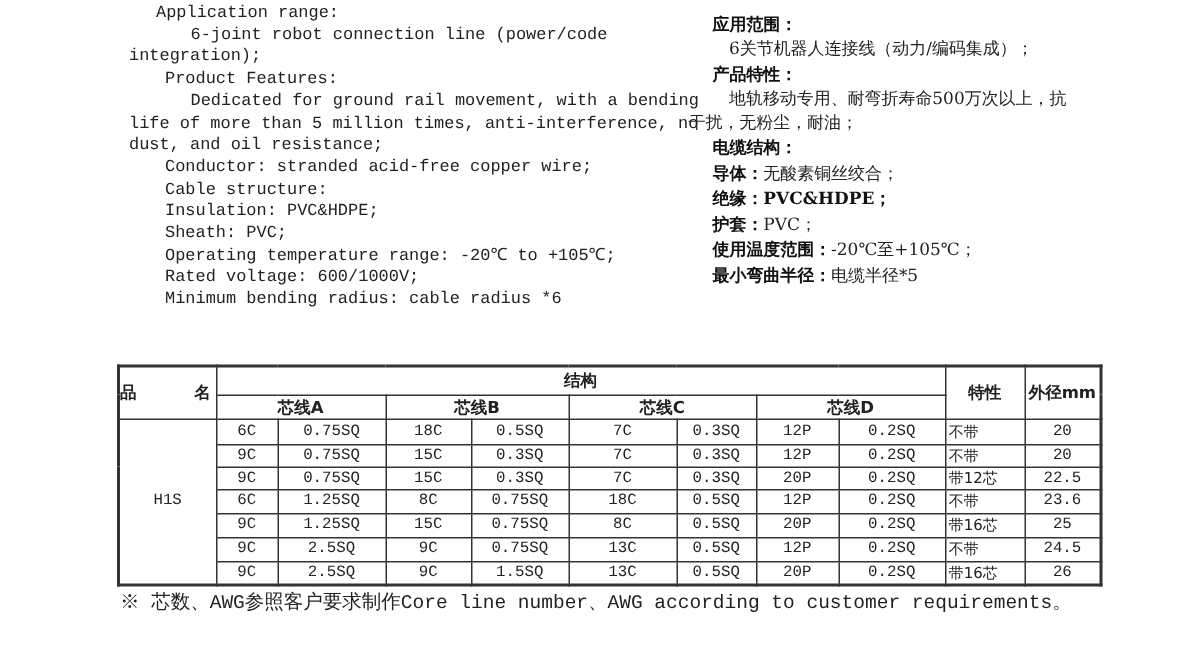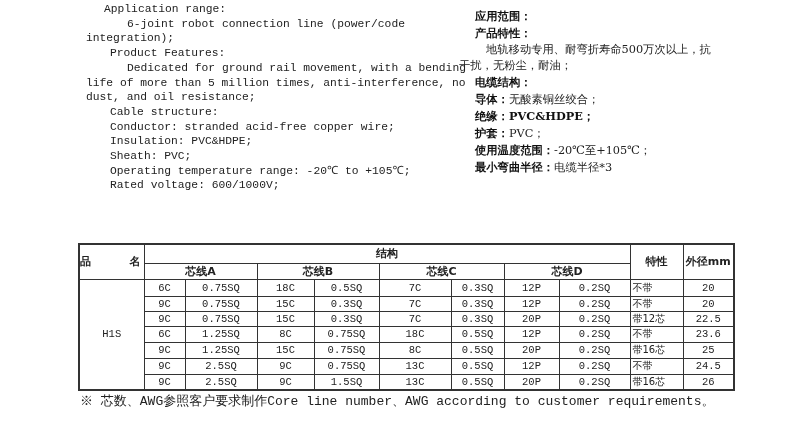--- a/index.html
+++ b/index.html
@@ -32,39 +32,41 @@
 <body>
 
 <div class="en-block mono">
   <div class="i1">Application range:</div>
   <div class="i2">6-joint robot connection line (power/code</div>
   <div>integration);</div>
   <div class="i3">Product Features:</div>
   <div class="i2">Dedicated for ground rail movement, with a bending</div>
   <div>life of more than 5 million times, anti-interference, no</div>
   <div>dust, and oil resistance;</div>
+  <div class="i3">Conductor: stranded acid-free copper wire;</div>
   <div class="i3">Cable structure:</div>
-  <div class="i3">Conductor: stranded acid-free copper wire;</div>
   <div class="i3">Insulation: PVC&amp;HDPE;</div>
   <div class="i3">Sheath: PVC;</div>
   <div class="i3">Operating temperature range: -20℃ to +105℃;</div>
   <div class="i3">Rated voltage: 600/1000V;</div>
+  <div class="i3">Minimum bending radius: cable radius *6</div>
 </div>
 
 <div class="zh-block serif">
   <div class="zi1b"><b>应用范围：</b></div>
+  <div class="zi2">6关节机器人连接线（动力/编码集成）；</div>
   <div class="zi1b"><b>产品特性：</b></div>
   <div class="zi2">地轨移动专用、耐弯折寿命500万次以上，抗</div>
   <div class="zi0">干扰，无粉尘，耐油；</div>
   <div class="zi1b"><b>电缆结构：</b></div>
   <div class="zi1b"><b>导体：</b><span>无酸素铜丝绞合；</span></div>
   <div class="zi1b"><b>绝缘：</b><b>PVC&amp;HDPE；</b></div>
   <div class="zi1b"><b>护套：</b><span>PVC；</span></div>
   <div class="zi1b"><b>使用温度范围：</b><span>-20℃至+105℃；</span></div>
-  <div class="zi1b"><b>最小弯曲半径：</b><span>电缆半径*3</span></div>
+  <div class="zi1b"><b>最小弯曲半径：</b><span>电缆半径*5</span></div>
 </div>
 
 <table class="spec">
   <colgroup>
     <col style="width:65px">
       <col style="width:41px">
       <col style="width:72px">
     <col style="width:57px">
       <col style="width:65px">
     <col style="width:72px">

